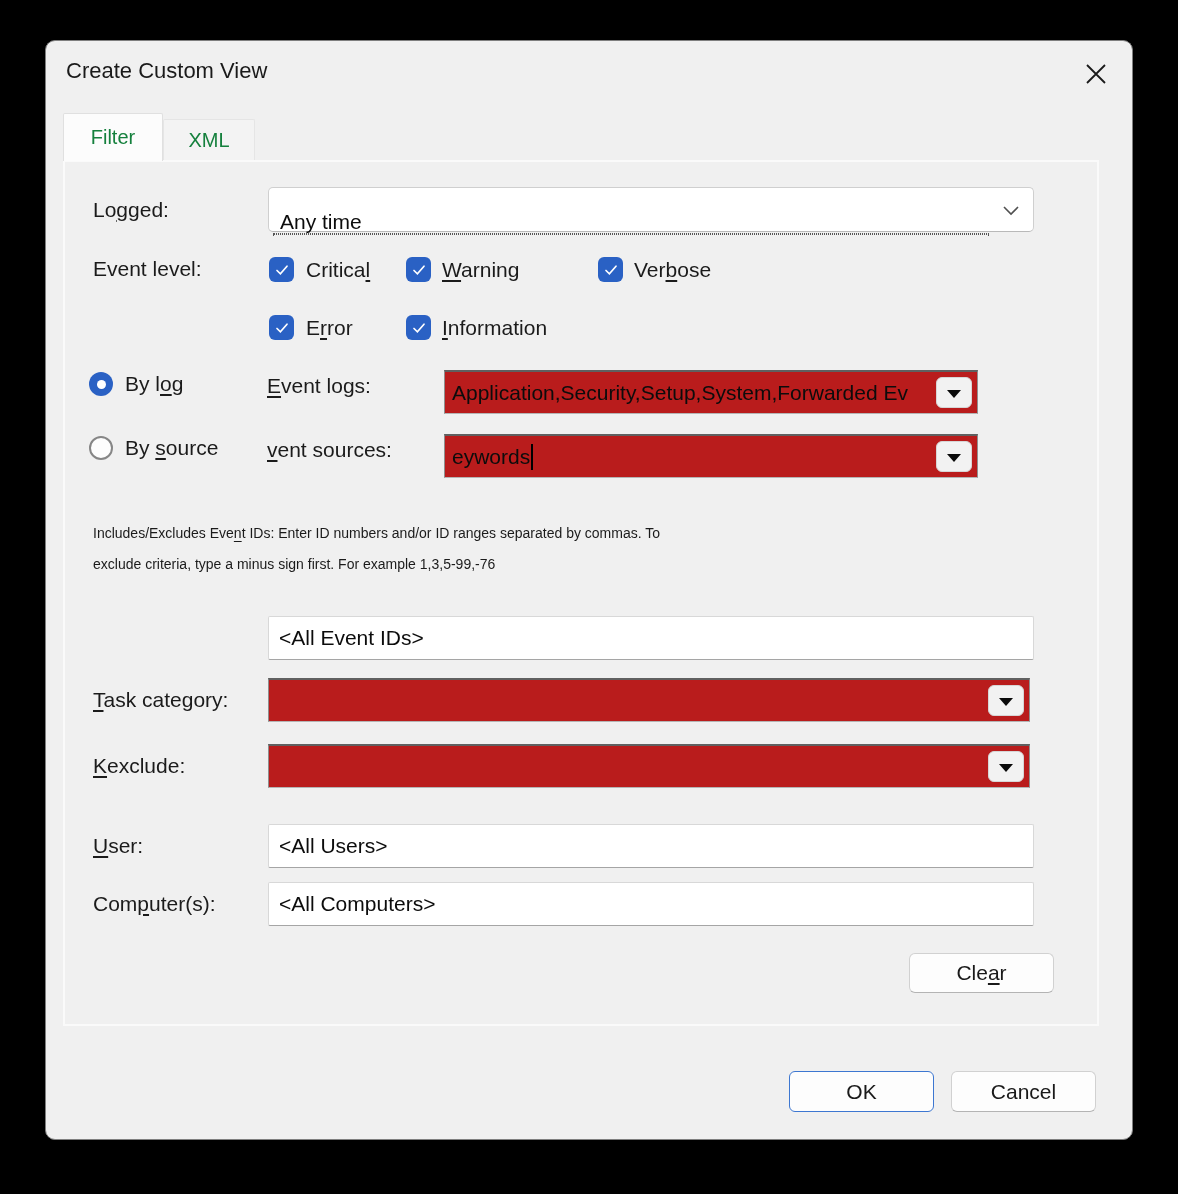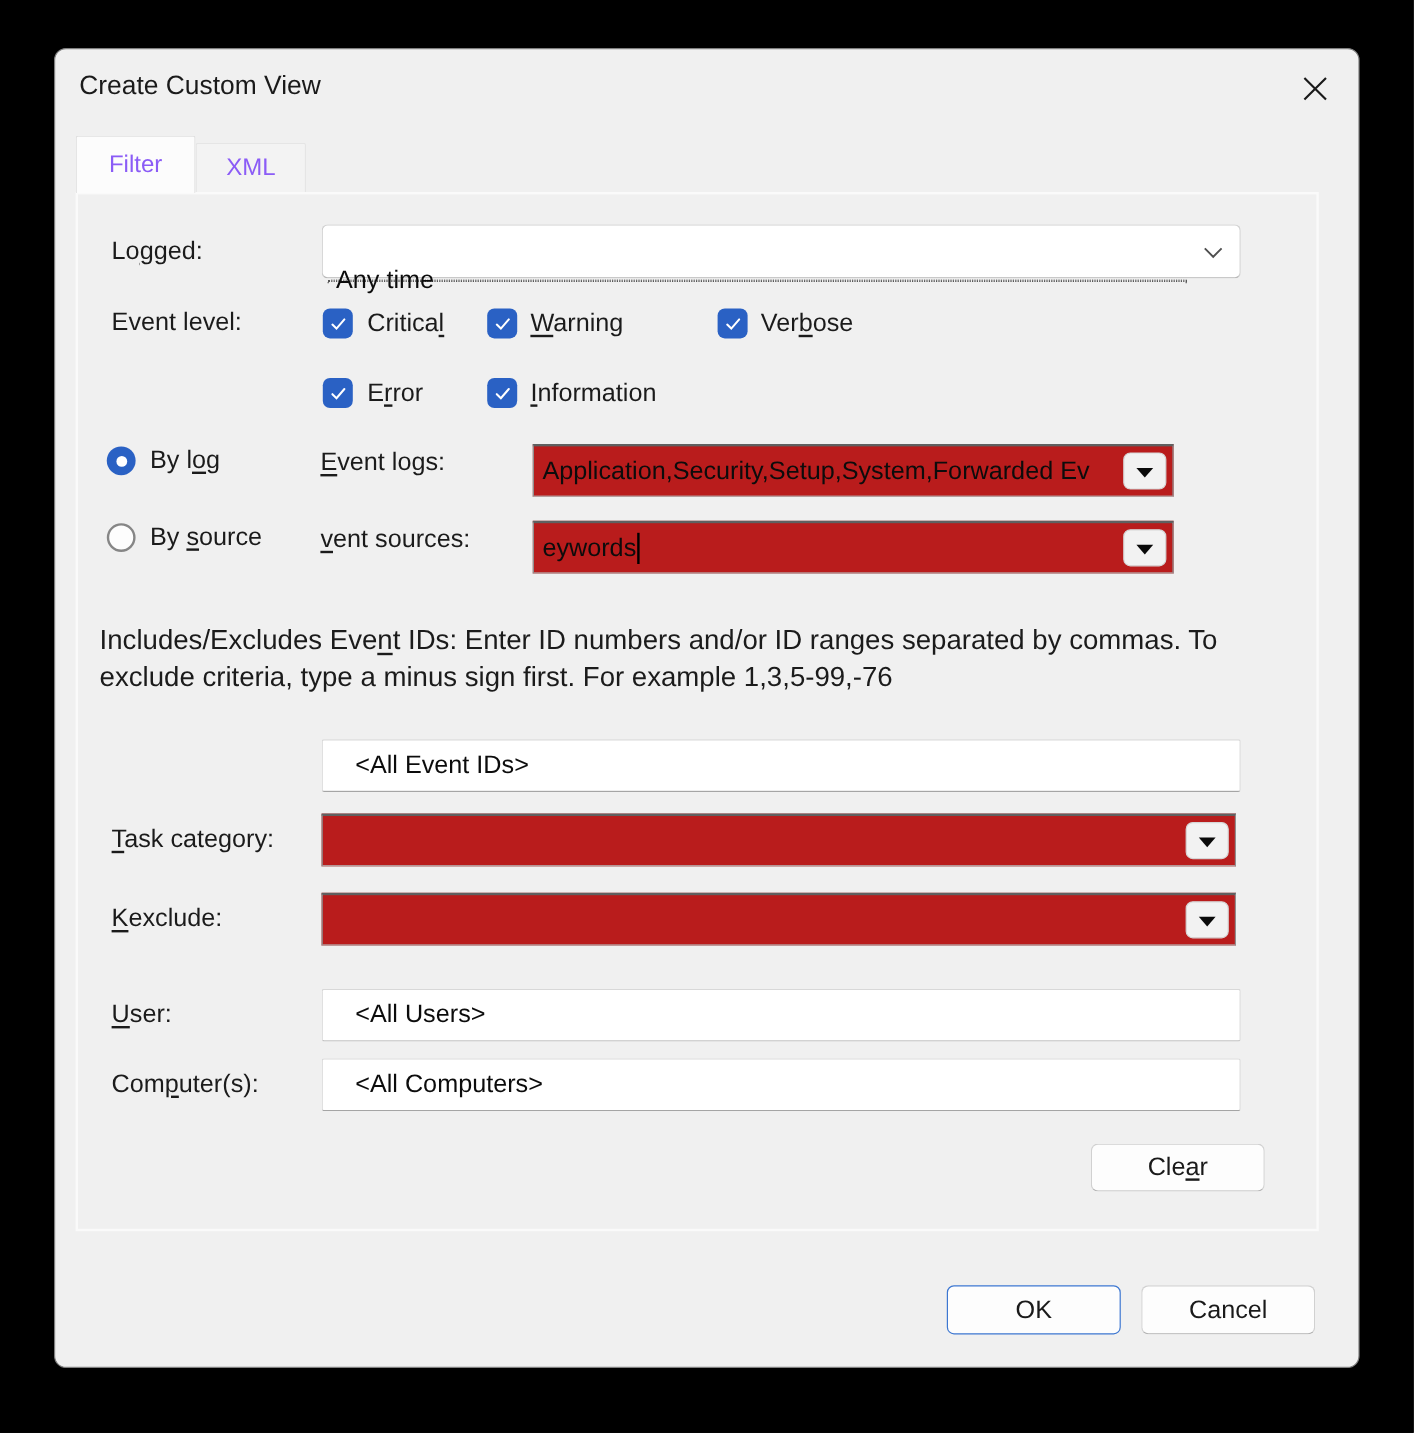--- a/index.html
+++ b/index.html
@@ -11,71 +11,71 @@
             background:#f0f0f0; border:1px solid #7f7f7f; border-radius:10px;
             box-shadow:0 10px 30px rgba(0,0,0,.65); }
 
   .title { position:absolute; left:20px; top:17px; font-size:22px; color:#1a1a1a; }
 
   .close-btn { position:absolute; left:1026px; top:10px; width:48px; height:46px;
                background:transparent; border:none; cursor:pointer;
                display:flex; align-items:center; justify-content:center; }
 
   .tab { position:absolute; display:flex; align-items:center; justify-content:center;
-         font-size:20px; color:#8b5cf6; cursor:pointer; }
+         font-size:20px; color:#15803d; cursor:pointer; }
   .tab-active { left:17px; top:72px; width:100px; height:48px; background:#fcfcfc;
                 border:1px solid #e0e0e0; border-bottom:none; z-index:3;
                 border-radius:2px 2px 0 0; }
   .tab-inactive { left:117px; top:78px; width:92px; height:41px; background:#f3f3f3;
                   border:1px solid #e5e5e5; border-bottom:none; z-index:1;
                   border-radius:2px 2px 0 0; }
 
   .panel { position:absolute; left:17px; top:119px; width:1036px; height:866px;
            border:2px solid #fafafa; background:#f0f0f0; z-index:0; }
 
   .ctl { position:absolute; z-index:2; }
   .lbl { position:absolute; z-index:2; font-size:21px; color:#1b1b1b; white-space:nowrap; }
   .ul  { text-decoration:underline; text-underline-offset:3px; }
 
   
   .combo-flat { background:#fff; border:1px solid #cfcfcf; border-bottom-color:#b9b9b9;
                 border-radius:5px; }
   .marquee { position:absolute; left:4px; top:4px; bottom:4px; right:44px;
-             border:1px dotted #565656; display:flex; align-items:center; padding-left:6px;margin-top:41px; }
+             border:1px dotted #565656; display:flex; align-items:flex-end; padding-left:6px;margin-top:41px; }
   .chev { position:absolute; right:13px; top:50%; margin-top:-8px; }
 
   
   .combo3d { background:#b91c1c; border:1px solid #8f8f8f; border-top:2px solid #606060;
              border-bottom-color:#b5b5b5; }
   .val3d { position:absolute; left:0; top:0; bottom:0; right:46px; display:flex;
            align-items:center; padding-left:7px; font-size:21px; color:#0c0c0c;
            white-space:nowrap; overflow:hidden; }
   .dropbtn { position:absolute; right:5px; top:5px; bottom:5px; width:36px;
              background:#f2f2f2; border:1px solid #d6d6d6; border-radius:6px;
              display:flex; align-items:center; justify-content:center; cursor:pointer; }
   .tri { width:0; height:0; border-left:7px solid transparent;
          border-right:7px solid transparent; border-top:8px solid #0a0a0a; margin-top:2px; }
 
   
   .input-flat { background:#fff; border:1px solid #d8d8d8; border-bottom-color:#a5a5a5;
-                border-radius:2px; display:flex; align-items:center; padding-left:27px; }
+                border-radius:2px; display:flex; align-items:center; padding-left:10px; }
   .val { font-size:21px; color:#0c0c0c; white-space:nowrap; }
   .caret { display:inline-block; width:2px; height:26px; background:#000;
            margin-left:1px; vertical-align:-5px; }
 
   
   .checkbox { position:absolute; width:25px; height:25px; border-radius:6px;
               background:var(--accent,#2a61c4); display:flex; align-items:center;
               justify-content:center; cursor:pointer; z-index:2; }
   .radio { position:absolute; width:24px; height:24px; border-radius:50%; cursor:pointer; z-index:2; }
   .radio-on { background:var(--accent,#2a61c4); display:flex; align-items:center; justify-content:center; }
   .radio-on .dot { width:9px; height:9px; border-radius:50%; background:#fff; }
   .radio-off { background:#fdfdfd; border:2px solid #868686; }
 
-  .desc { position:absolute; left:37px; top:477px; width:952px; font-size:23px;
+  .desc { position:absolute; left:47px; top:477px; width:952px; font-size:14px;
           line-height:31px; color:#1b1b1b; z-index:2; }
 
   .btn { position:absolute; background:#fdfdfd; border:1px solid #d1d1d1;
          border-bottom-color:#b4b4b4; border-radius:6px; font-size:21px; color:#1a1a1a;
          font-family:inherit; cursor:pointer; z-index:2; }
   .btn-default { border:1.5px solid #3d77d1; }
 </style>
 </head>
 <body>
 

